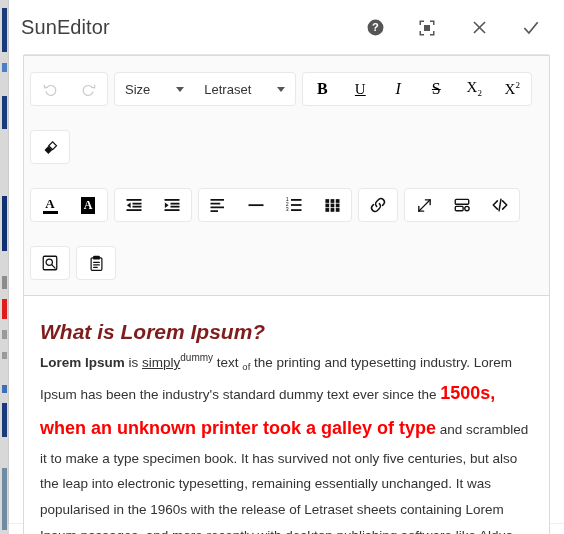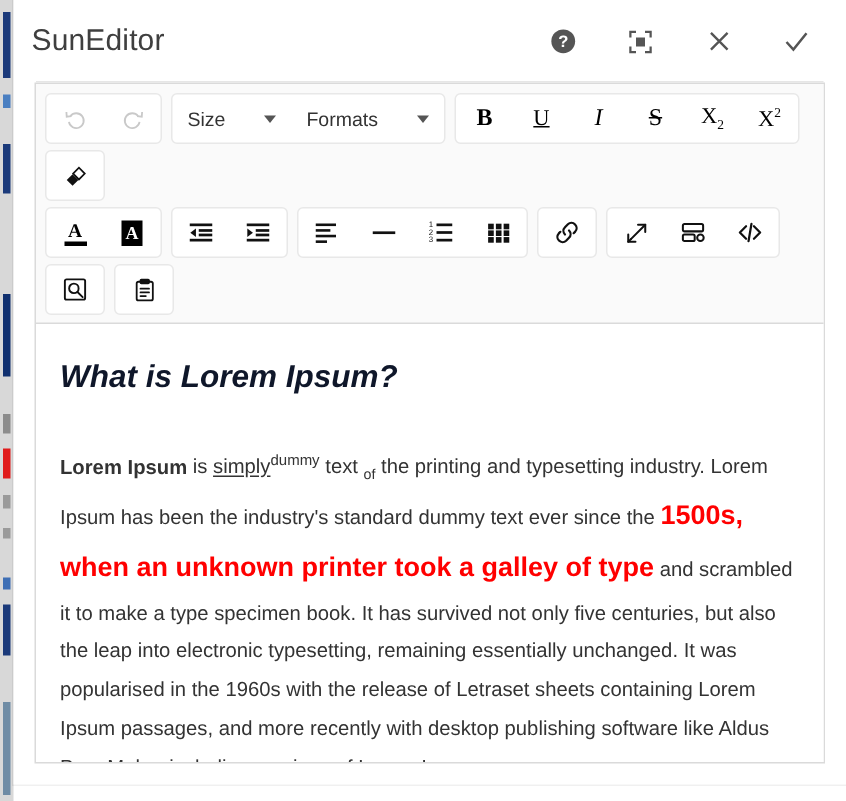--- a/index.html
+++ b/index.html
@@ -98,21 +98,21 @@
   .tb-row {
     display: flex;
     flex-wrap: wrap;
   }
   .tb-group {
     display: flex;
     align-items: center;
     border: 1px solid #e8e8e8;
     border-radius: 4px;
     background: #ffffff;
-    margin: 2px 3px;
+    margin: 12px 3px;
     padding: 0;
     height: 34px;
     box-sizing: border-box;
   }
   .tb-btn {
     width: 38px;
     height: 32px;
     display: flex;
     align-items: center;
     justify-content: center;
@@ -159,22 +159,22 @@
     height: 292px;
     padding: 16px 16px 0 16px;
     overflow: hidden;
     box-sizing: border-box;
     background: #fff;
   }
   #doc-heading {
     font-size: 21px;
     font-weight: 700;
     font-style: italic;
-    color: #0f172a;
-    margin: 8px 0 34px 0;
+    color: #7f1d1d;
+    margin: 8px 0 4px 0;
     font-family: "Liberation Sans", sans-serif;
   }
   #doc-paragraph {
     font-size: 13.5px;
     line-height: 1.92;
     color: #333333;
     margin: 0;
   }
   #doc-paragraph .b { font-weight: 700; margin-top: 40px; }
   #doc-paragraph .u { text-decoration: underline; }
@@ -261,21 +261,21 @@
             </svg>
           </div>
         </div>
 
         <div class="tb-group">
           <div class="tb-btn wide">
             <span class="sel-label">Size</span>
             <span class="caret"></span>
           </div>
           <div class="tb-btn wide">
-            <span class="sel-label">Formats</span>
+            <span class="sel-label">Letraset</span>
             <span class="caret"></span>
           </div>
         </div>
 
         <div class="tb-group">
           <div class="tb-btn" title="Bold">
             <span class="gl gl-b">B</span>
           </div>
           <div class="tb-btn" title="Underline">
             <span class="gl gl-u">U</span>

